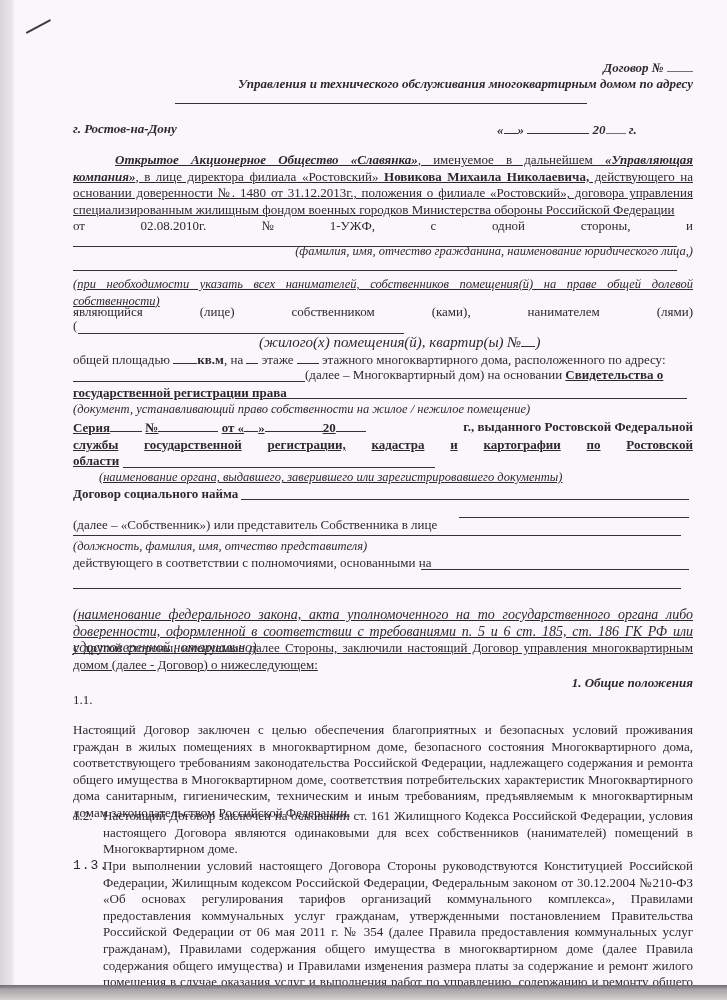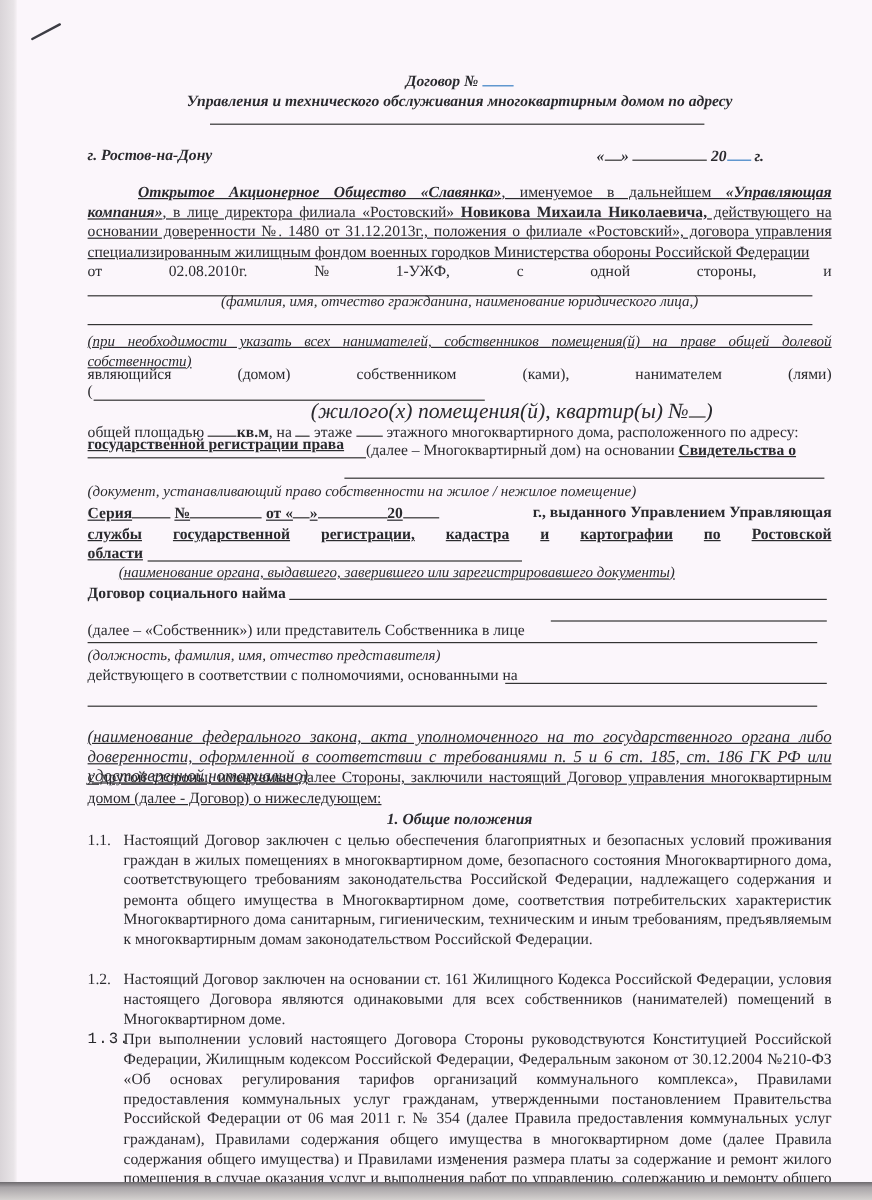--- a/index.html
+++ b/index.html
@@ -9,21 +9,21 @@
     font-family:"Liberation Serif", "DejaVu Serif", serif;
     color:#2a2a2e;
   }
   .left-edge { position:absolute; left:0; top:0; width:14px; height:1000px;
     background:linear-gradient(90deg,#d9d4d8 0%,#e8e4e7 80%,#f5f0f4 100%); }
   .bottom-edge { position:absolute; left:0; right:0; top:985px; height:15px;
     background:linear-gradient(180deg,#6d6a6e 0%,#a9a5a8 30%,#d4d1cf 100%); }
   .pen-mark { position:absolute; left:26px; top:32px; width:28px; height:2px;
     background:#3c3c44; transform:rotate(-28deg); transform-origin:left center; border-radius:1px; }
   .page { position:absolute; left:73px; top:0; width:620px; font-size:13px; line-height:16.6px; }
-  .c { text-align:center; }
+  .c { text-align:right; }
   .j { text-align:justify;text-decoration:underline; }
   .i { font-style:italic; }
   .b { font-weight:bold; }
   .u { text-decoration:underline; }
   .abs { position:absolute; left:0; width:620px; }
   .blank { display:inline-block; border-bottom:1px solid #333; height:12px; vertical-align:baseline; }
   .blank.blue { border-bottom-color:#3a7fc4; }
   .line { position:absolute; left:0; height:0; border-bottom:1px solid #333; }
   .spread { display:flex; justify-content:space-between;text-align:right; }
   .item { position:absolute; left:0; width:620px; display:flex; }
@@ -70,53 +70,53 @@
     <span>и</span>
   </div>
   <div class="line" style="top:246px; width:604px;"></div>
   <div class="abs c i" style="top:243px; font-size:12.5px;">(фамилия, имя, отчество гражданина, наименование юридического лица,)</div>
 
   <div class="line" style="top:270px; width:604px;"></div>
   <div class="abs j i" style="top:276px; font-size:12.5px;">(при необходимости указать всех нанимателей, собственников помещения(й) на праве общей долевой собственности)</div>
 
   <div class="abs spread" style="top:304px;">
     <span>являющийся</span>
-    <span>(домом)</span>
+    <span>(лице)</span>
     <span>собственником</span>
     <span>(ками),</span>
     <span>нанимателем</span>
     <span>(лями)</span>
   </div>
   <div class="abs" style="top:318px;">
     <span>(</span>
   </div>
   <div class="line" style="top:333px; left:5px; width:326px;"></div>
-  <div class="abs i" style="top:334px; left:186px; width:auto; font-size:18px;">
+  <div class="abs i" style="top:334px; left:186px; width:auto; font-size:15px;">
     <span>(жилого(х) помещения(й), квартир(ы) №</span><span class="blank" style="width:14px;"></span><span>)</span>
   </div>
 
   <div class="abs spread" style="top:351px;">
     <span>
       <span>общей площадью </span><span class="blank" style="width:24px;"></span><span class="b">кв.м</span><span>, на </span><span class="blank" style="width:12px;"></span><span> этаже </span><span class="blank" style="width:22px;"></span><span> этажного многоквартирного дома, расположенного по адресу:</span>
     </span>
   </div>
   <div class="abs" style="top:367px; text-align:left;">
     <span class="blank" style="width:232px; float:left; margin-top:2px;"></span>
     <span> (далее – Многоквартирный дом) на основании </span><span class="b u">Свидетельства о</span>
   </div>
-  <div class="abs" style="top:362px;">
+  <div class="abs" style="top:385px;text-decoration:underline;">
     <span class="b u">государственной регистрации права</span>
   </div>
   <div class="line" style="top:398px; left:214px; width:400px;"></div>
   <div class="abs i" style="top:401px; font-size:12.5px;">(документ, устанавливающий право собственности на жилое / нежилое помещение)</div>
 
   <div class="abs b" style="top:419px;">
     <span class="u">Серия</span><span class="blank" style="width:32px;"></span>
     <span class="u">№</span><span class="blank" style="width:60px;"></span>
-    <span class="u">от «</span><span class="blank" style="width:14px;"></span><span class="u">»</span><span class="blank" style="width:58px;"></span><span class="u">20</span><span class="blank" style="width:30px;"></span><span style="float:right;">г., выданного Управлением Управляющая</span>
+    <span class="u">от «</span><span class="blank" style="width:14px;"></span><span class="u">»</span><span class="blank" style="width:58px;"></span><span class="u">20</span><span class="blank" style="width:30px;"></span><span style="float:right;">г., выданного Ростовской Федеральной</span>
   </div>
   <div class="abs spread b" style="top:437px;">
     <span class="u">службы</span>
     <span class="u">государственной</span>
     <span class="u">регистрации,</span>
     <span class="u">кадастра</span>
     <span class="u">и</span>
     <span class="u">картографии</span>
     <span class="u">по</span>
     <span class="u">Ростовской</span>
@@ -140,21 +140,21 @@
   <div class="abs" style="top:555px;">
     <span>действующего в соответствии с полномочиями, основанными на</span>
   </div>
   <div class="line" style="top:569px; left:348px; width:268px;"></div>
   <div class="line" style="top:588px; width:608px;"></div>
   <div class="abs j i" style="top:607px; font-size:14px;">(наименование федерального закона, акта уполномоченного на то государственного органа либо доверенности, оформленной в соответствии с требованиями п. 5 и 6 ст. 185, ст. 186 ГК РФ или удостоверенной нотариально)</div>
 
   <div class="abs j" style="top:640px;">с другой стороны, именуемые далее Стороны, заключили настоящий Договор управления многоквартирным домом (далее - Договор) о нижеследующем:</div>
   <div class="abs c i b" style="top:675px;">1. Общие положения</div>
 
-  <div class="item" style="top:692px;">
+  <div class="item" style="top:692px;flex-direction:column;">
     <span class="num">1.1.</span>
     <span class="txt">Настоящий Договор заключен с целью обеспечения благоприятных и безопасных условий проживания граждан в жилых помещениях в многоквартирном доме, безопасного состояния Многоквартирного дома, соответствующего требованиям законодательства Российской Федерации, надлежащего содержания и ремонта общего имущества в Многоквартирном доме, соответствия потребительских характеристик Многоквартирного дома санитарным, гигиеническим, техническим и иным требованиям, предъявляемым к многоквартирным домам законодательством Российской Федерации.</span>
   </div>
   <div class="item" style="top:808px;">
     <span class="num">1.2.</span>
     <span class="txt">Настоящий Договор заключен на основании ст. 161 Жилищного Кодекса Российской Федерации, условия настоящего Договора являются одинаковыми для всех собственников (нанимателей) помещений в Многоквартирном доме.</span>
   </div>
   <div class="item" style="top:858px;">
     <span class="num" style="font-family:'Liberation Mono',monospace; letter-spacing:1px;">1.3.</span>
     <span class="txt">При выполнении условий настоящего Договора Стороны руководствуются Конституцией Российской Федерации, Жилищным кодексом Российской Федерации, Федеральным законом от 30.12.2004 №210-ФЗ «Об основах регулирования тарифов организаций коммунального комплекса», Правилами предоставления коммунальных услуг гражданам, утвержденными постановлением Правительства Российской Федерации от 06 мая 2011 г. № 354 (далее Правила предоставления коммунальных услуг гражданам), Правилами содержания общего имущества в многоквартирном доме (далее Правила содержания общего имущества) и Правилами изменения размера платы за содержание и ремонт жилого помещения в случае оказания услуг и выполнения работ по управлению, содержанию и ремонту общего имущества в многоквартирном доме ненадлежащего качества и (или) с перерывами, превышающими установленную продолжительность (далее</span>

